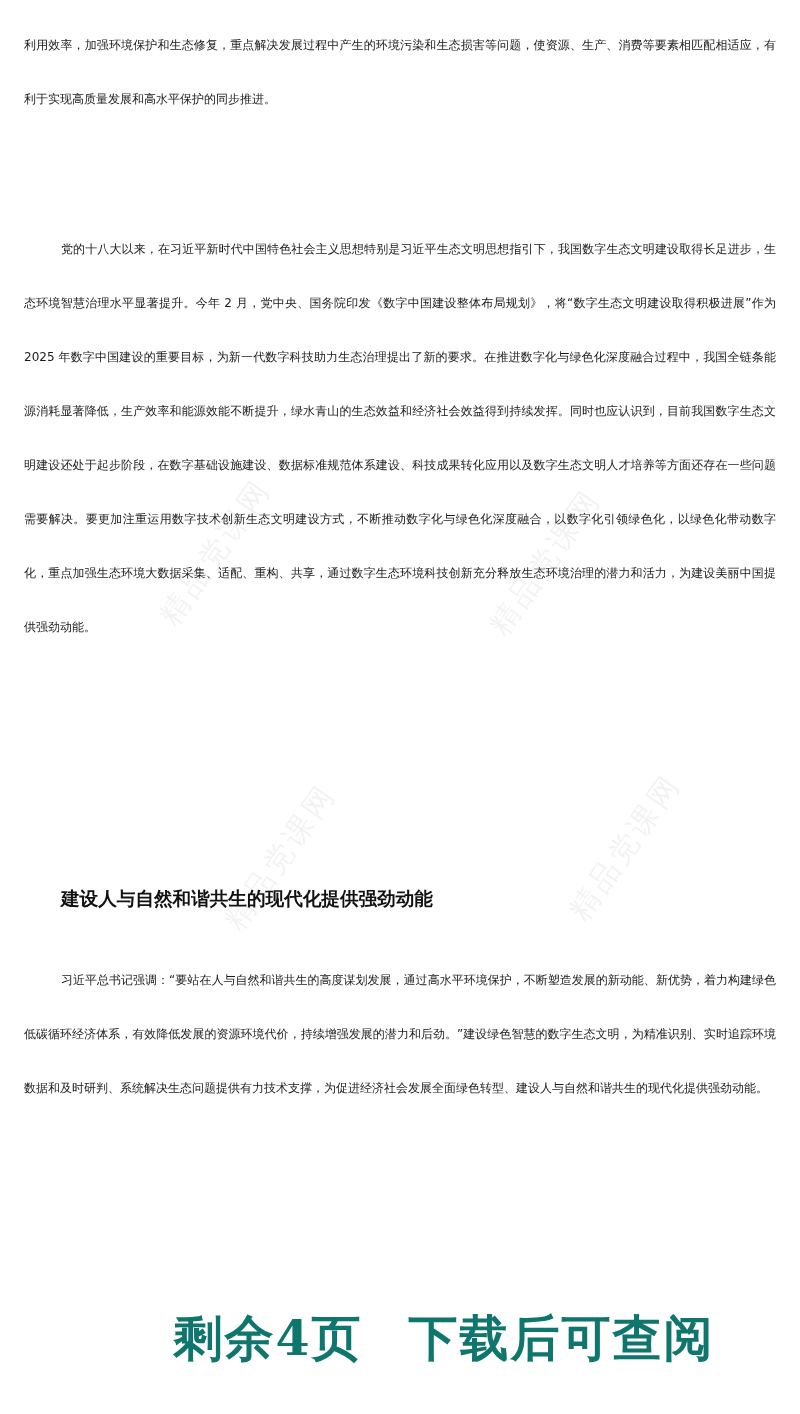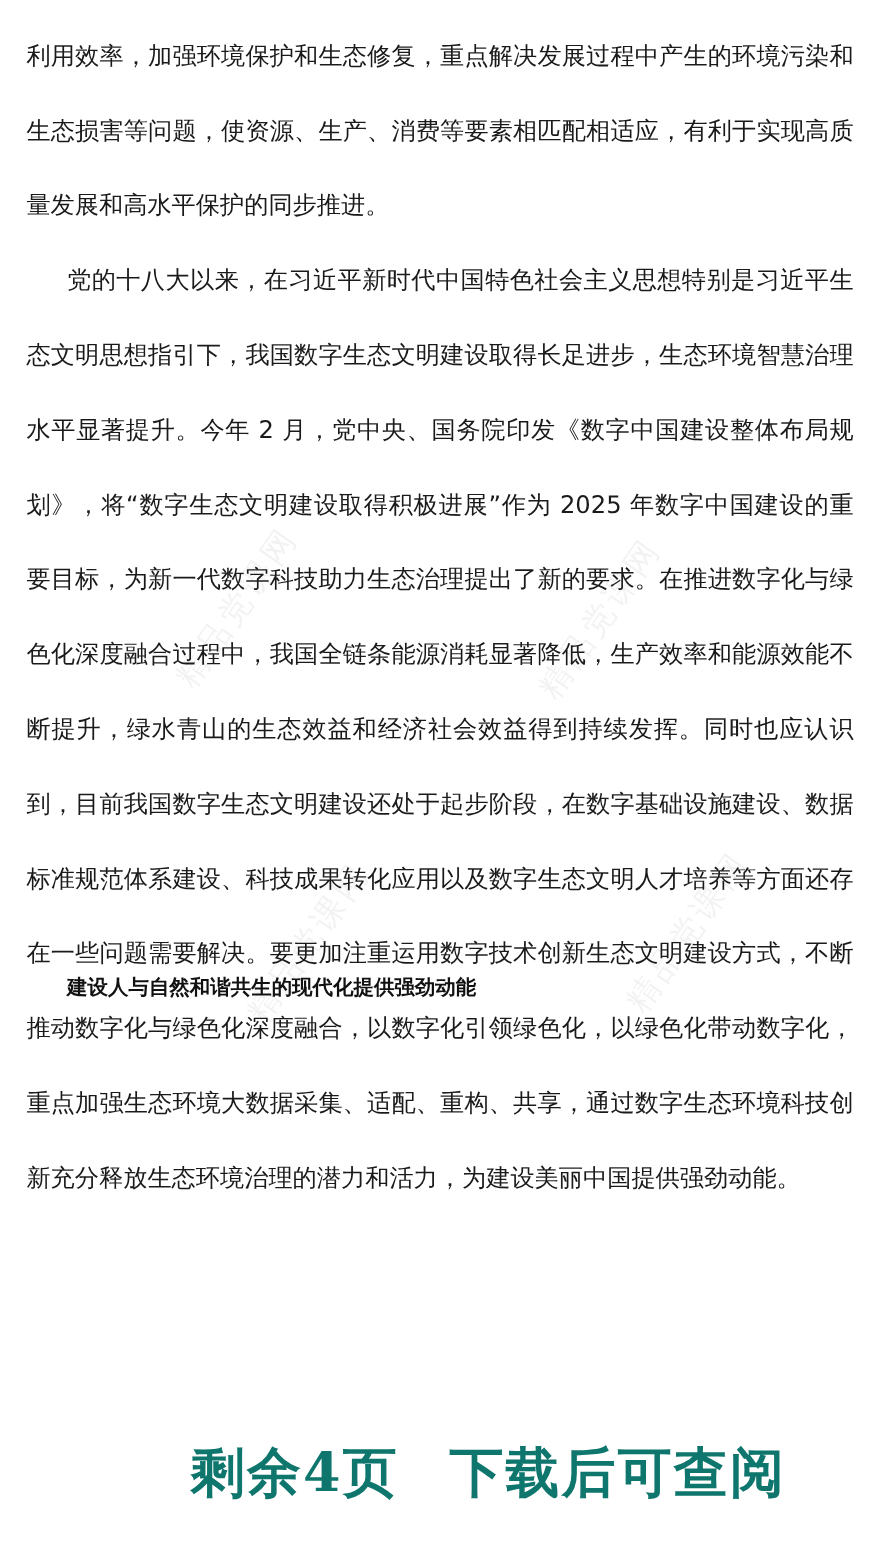--- a/index.html
+++ b/index.html
@@ -4,21 +4,21 @@
 <style>
   html, body { margin: 0; padding: 0; background: #ffffff; }
   body {
     width: 800px; height: 1414px; position: relative; overflow: hidden;
     font-family: "DejaVu Sans", "Liberation Sans", sans-serif;
     color: #1a1a1a;
   }
   .page { position: absolute; left: 0; top: 0; width: 800px; height: 1414px; }
   .para {
     position: absolute; left: 24px; width: 752px;
-    font-size: 22px; line-height: 68px;
+    font-size: 12px; line-height: 54px;
     text-align: justify; text-align-last: left;
     letter-spacing: 0px;
     margin: 0;
   }
   .indent { text-indent: 37px; }
   .heading {
     position: absolute; left: 61px; font-weight: bold;
     font-size: 18.6px; line-height: 58px; margin: 0; color: #111;
   }
   .watermark {
@@ -43,18 +43,19 @@
   <div class="watermark" style="left:480px; top:620px;">精品党课网</div>
   <div class="watermark" style="left:215px; top:915px;">精品党课网</div>
   <div class="watermark" style="left:560px; top:905px;">精品党课网</div>
 
   <p class="para" style="top:18px;">利用效率，加强环境保护和生态修复，重点解决发展过程中产生的环境污染和生态损害等问题，使资源、生产、消费等要素相匹配相适应，有利于实现高质量发展和高水平保护的同步推进。</p>
 
   <p class="para indent" style="top:222px;">党的十八大以来，在习近平新时代中国特色社会主义思想特别是习近平生态文明思想指引下，我国数字生态文明建设取得长足进步，生态环境智慧治理水平显著提升。今年 2 月，党中央、国务院印发《数字中国建设整体布局规划》，将“数字生态文明建设取得积极进展”作为 2025 年数字中国建设的重要目标，为新一代数字科技助力生态治理提出了新的要求。在推进数字化与绿色化深度融合过程中，我国全链条能源消耗显著降低，生产效率和能源效能不断提升，绿水青山的生态效益和经济社会效益得到持续发挥。同时也应认识到，目前我国数字生态文明建设还处于起步阶段，在数字基础设施建设、数据标准规范体系建设、科技成果转化应用以及数字生态文明人才培养等方面还存在一些问题需要解决。要更加注重运用数字技术创新生态文明建设方式，不断推动数字化与绿色化深度融合，以数字化引领绿色化，以绿色化带动数字化，重点加强生态环境大数据采集、适配、重构、共享，通过数字生态环境科技创新充分释放生态环境治理的潜力和活力，为建设美丽中国提供强劲动能。</p>
 
   <h2 class="heading" style="top:870px;">建设人与自然和谐共生的现代化提供强劲动能</h2>
 
+  <p class="para indent" style="top:953px;">习近平总书记强调：“要站在人与自然和谐共生的高度谋划发展，通过高水平环境保护，不断塑造发展的新动能、新优势，着力构建绿色低碳循环经济体系，有效降低发展的资源环境代价，持续增强发展的潜力和后劲。”建设绿色智慧的数字生态文明，为精准识别、实时追踪环境数据和及时研判、系统解决生态问题提供有力技术支撑，为促进经济社会发展全面绿色转型、建设人与自然和谐共生的现代化提供强劲动能。</p>
 
   <div class="footer-banner">
     <span>剩余4页</span><span class="gap"></span><span>下载后可查阅</span>
   </div>
 
 </div>
 
 </body></html>

